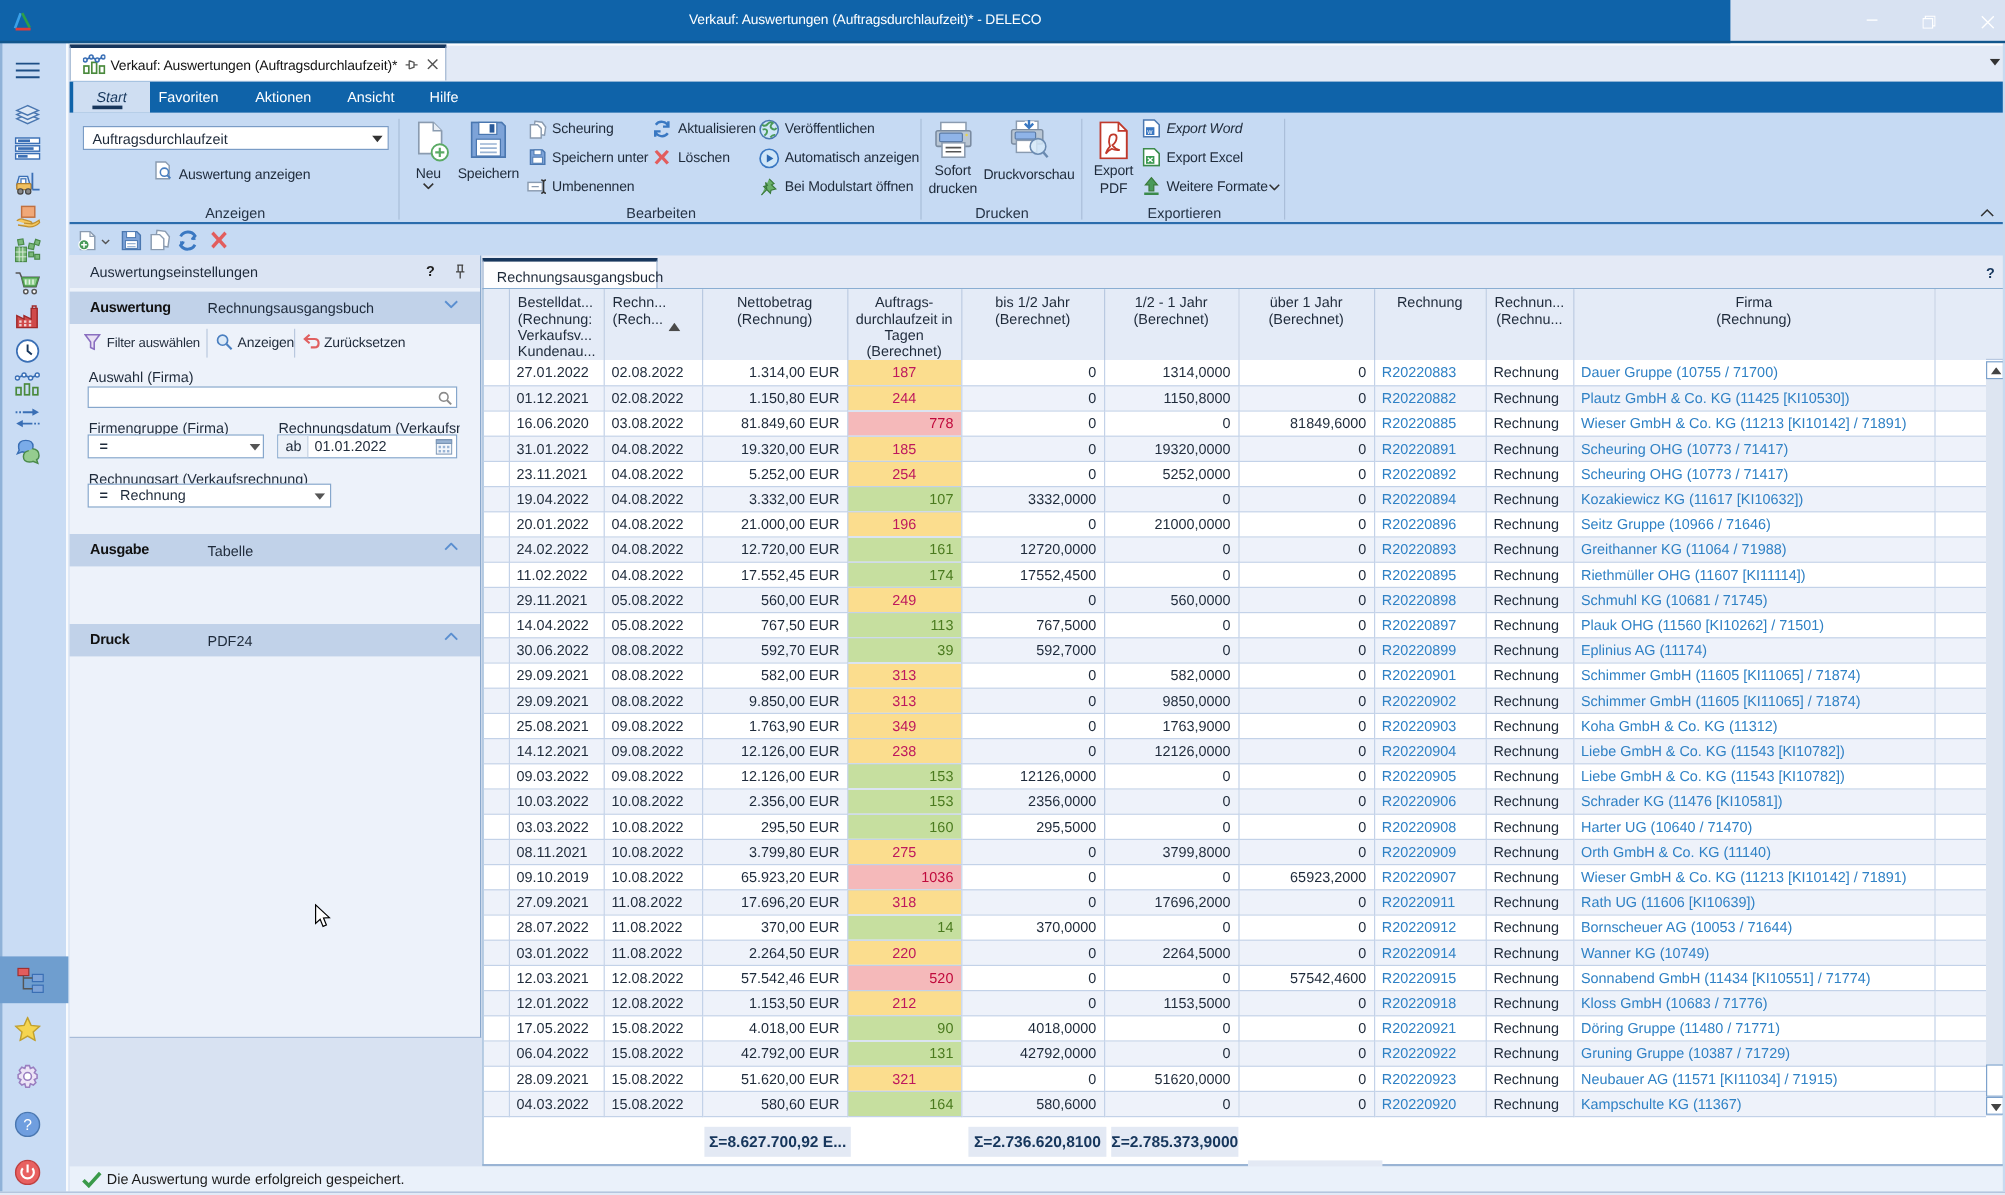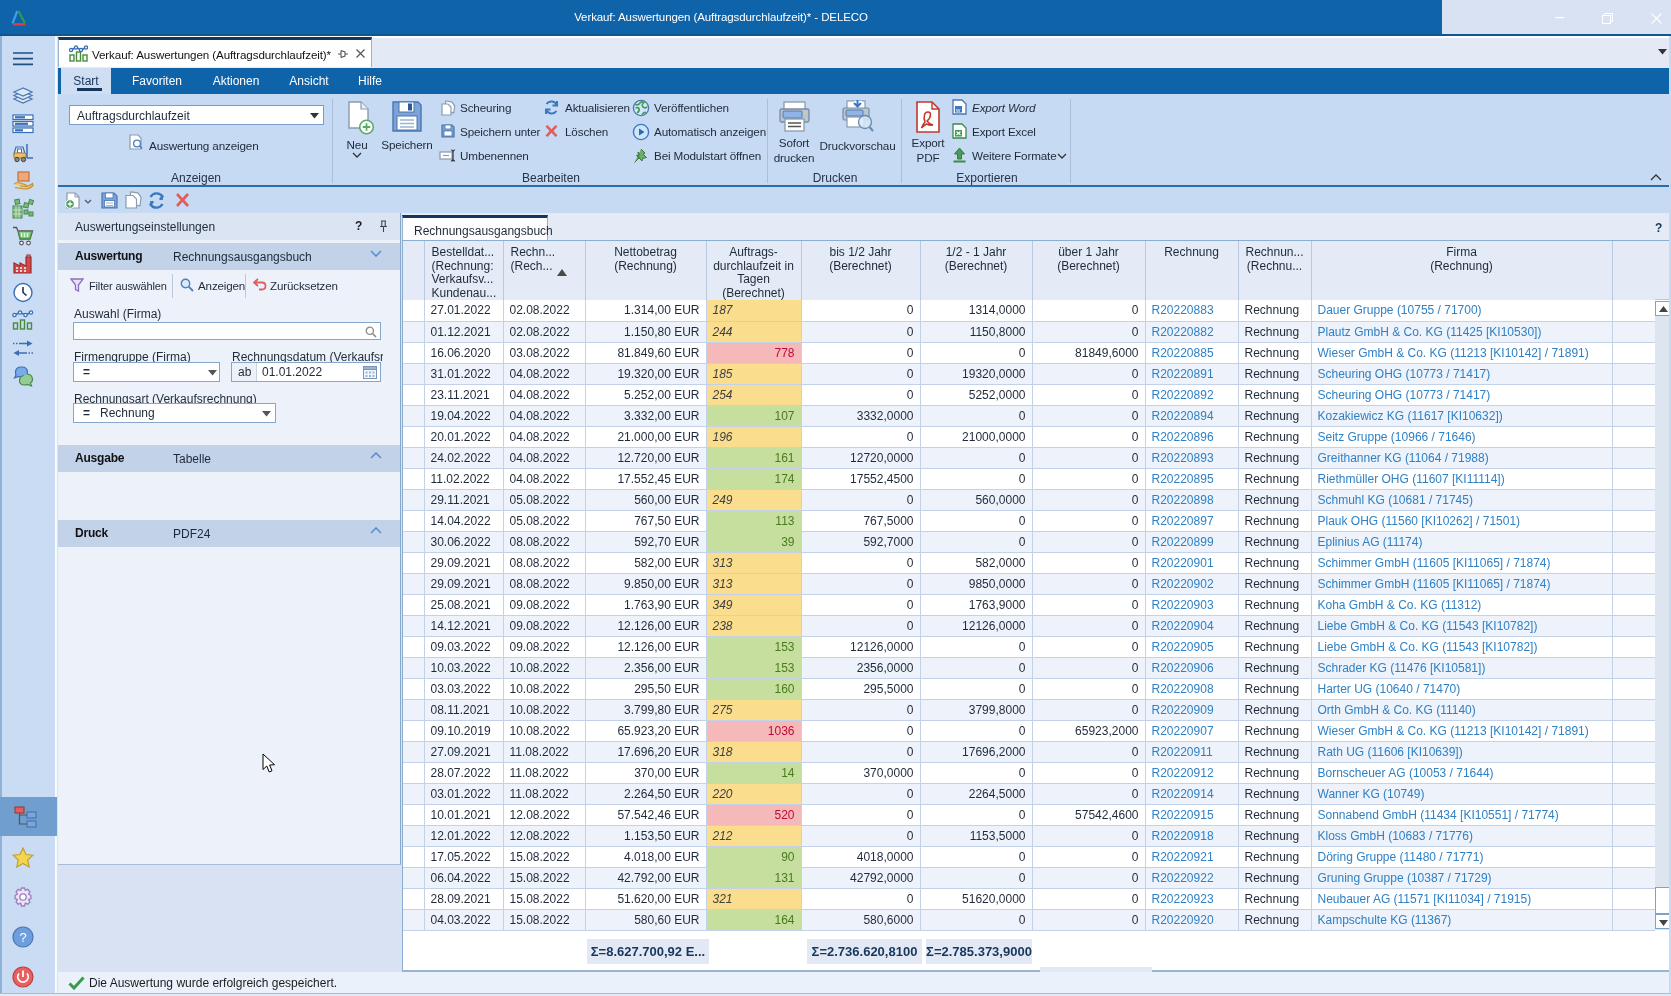--- a/index.html
+++ b/index.html
@@ -47,21 +47,21 @@
 #ttab { left:0px; top:2px; width:146px; height:26px; background:#fdfdfe; border-top:3px solid #17365c; border-left:1px solid #9ab1cf; border-right:1px solid #9ab1cf; font-size:12px; padding:6px 0 0 11px; }
 #tframe { left:0px; top:27px; width:1268px; height:732px; background:#fff; border:1px solid #8aaed2; border-bottom:2px solid #9ab4d4; }
 
 table { border-collapse:collapse; table-layout:fixed; width:1252px; font-size:12px; }
 td, th { overflow:hidden; white-space:nowrap; }
 thead th { background:#e4ebf7; font-weight:normal; color:#1e2a3a; border-right:1px solid #b9c9e1; vertical-align:top; padding-top:5px; height:58px; line-height:13.5px; }
 tbody td { height:21px; border-bottom:1px solid #c3d2e8; border-right:1px solid #c3d2e8; padding:0 6px; }
 tbody tr:nth-child(even) td { background:#eef2fa; }
 td.num { text-align:right; }
 td.lnk { color:#2f81c5; }
-td.yellow { background:#fbdd8e !important; color:#404040; text-align:left;font-style:italic; }
+td.yellow { background:#fbdd8e !important; color:#be185d; text-align:center; }
 td.green { background:#c6df9f !important; color:#4a7a1e; text-align:right; }
 td.red { background:#f5b9ba !important; color:#c00a3c; text-align:right; }
 .sumbox { position:absolute; background:#e3e9f4; color:#16365c; font-weight:bold; font-size:13px; height:25px; line-height:25px; text-align:center; }
 
 
 #vsb { position:absolute; left:1252px; top:60px; width:16px; height:629px; background:#dde5f1; }
 .sbtn { position:absolute; left:0; width:15px; height:15px; background:#fff; border:1px solid #7da2cc; }
 
 
 #statusbar { left:58px; top:972px; width:1613px; height:21px; background:#eaf1fa; }
@@ -245,21 +245,21 @@
     </svg>
   <svg class="abs" style="left:297px; top:9px;" width="9" height="9" viewBox="0 0 9 9">
       <path d="M0.5 0.5 L8.5 8.5 M8.5 0.5 L0.5 8.5" stroke="#555" stroke-width="1.2"></path>
     </svg>
 </div>
 <svg class="abs" style="left:1658px; top:49px;" width="9" height="6" viewBox="0 0 9 6">
     <path d="M0 0 L9 0 L4.5 5.5 Z" fill="#333"></path>
   </svg>
 
 <div class="abs" id="menurow"></div>
-<div class="abs menuitem" id="menu-start" style="left:61px; width:50px;">Start</div>
+<div class="abs menuitem" id="menu-start" style="left:61px; width:64px;font-style:italic;">Start</div>
 <div class="abs" id="start-underline" style="left:77px; top:88px; width:25px;"></div>
 <div class="abs menuitem" style="left:127px; width:60px;">Favoriten</div>
 <div class="abs menuitem" style="left:206px; width:60px;">Aktionen</div>
 <div class="abs menuitem" style="left:279px; width:60px;">Ansicht</div>
 <div class="abs menuitem" style="left:340px; width:60px;">Hilfe</div>
 
 <div class="abs" id="ribbon"></div>
 
 <div class="abs" style="left:69px; top:105px; width:255px; height:20px; background:#fff; border:1px solid #7a9cc6;">
   <span class="abs" style="left:7px; top:3px;">Auftragsdurchlaufzeit</span>
@@ -888,21 +888,21 @@
             <td class="num">0</td>
             <td class="num">2264,5000</td>
             <td class="num">0</td>
             <td class="lnk">R20220914</td>
             <td>Rechnung</td>
             <td class="lnk">Wanner KG (10749)</td>
             <td style="border-right:none;"></td>
           </tr>
           <tr>
             <td style="padding:0;"></td>
-            <td>10.01.2021</td>
+            <td>12.03.2021</td>
             <td>12.08.2022</td>
             <td class="num">57.542,46 EUR</td>
             <td class="red">520</td>
             <td class="num">0</td>
             <td class="num">0</td>
             <td class="num">57542,4600</td>
             <td class="lnk">R20220915</td>
             <td>Rechnung</td>
             <td class="lnk">Sonnabend GmbH (11434 [KI10551] / 71774)</td>
             <td style="border-right:none;"></td>

